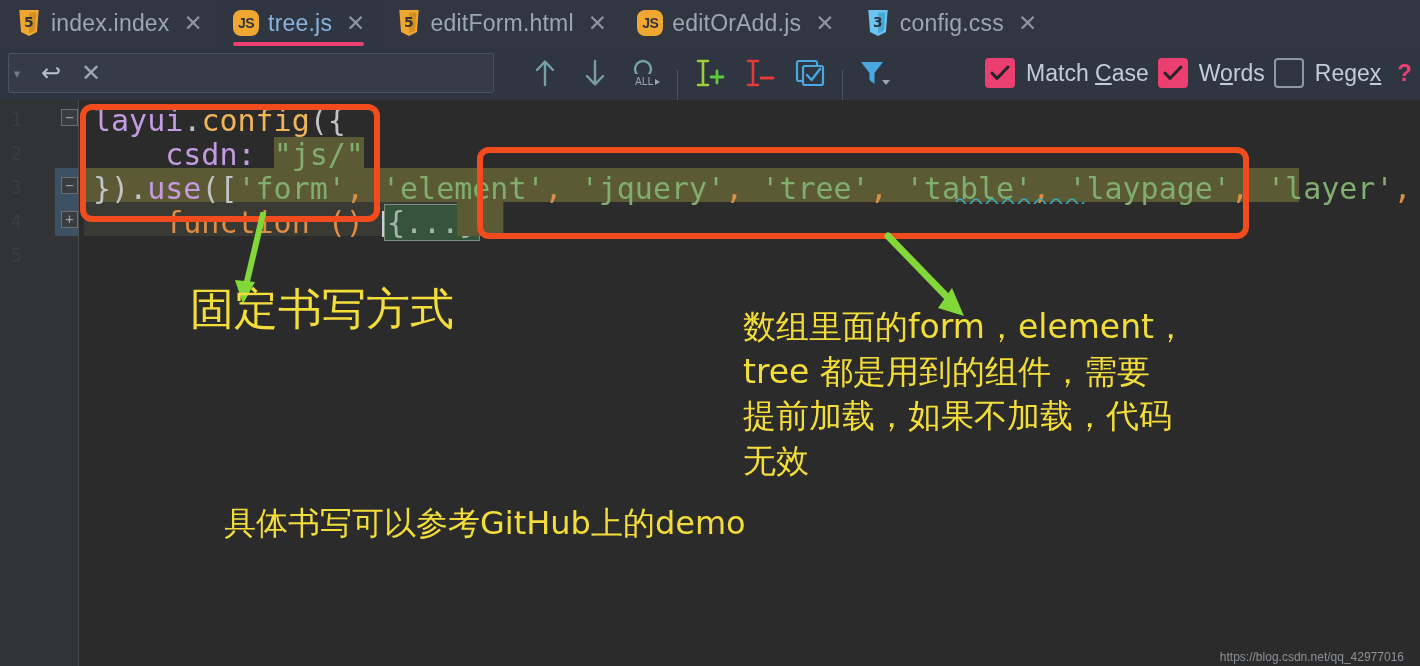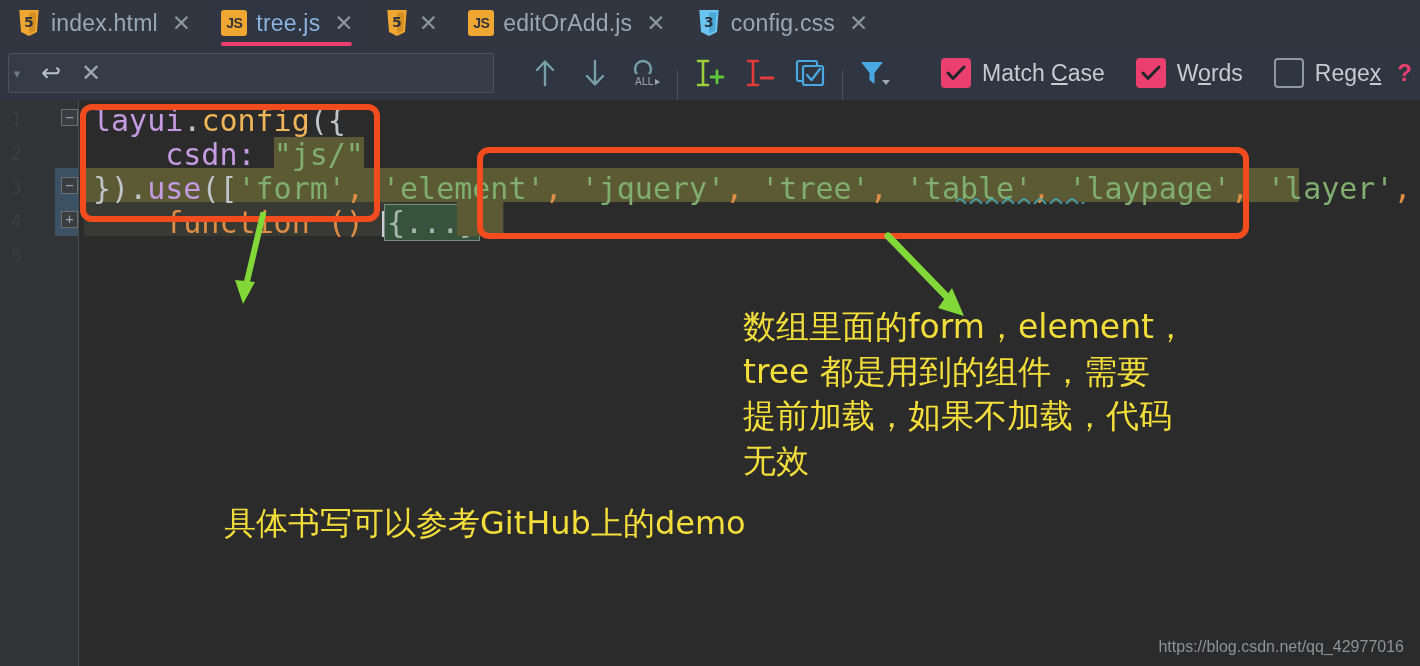--- a/index.html
+++ b/index.html
@@ -29,21 +29,21 @@
     height: 4px; background: #ea3f6f; border-radius: 2px;
   }
   .tab .fname { margin-right: 14px; }
   .tab.active .fname { color: #8ab4df; }
   .tab .closeX {
     color: #8b959f; font-size: 23px; line-height: 1;
     font-family: "DejaVu Sans", sans-serif;
   }
   .ficon { width: 26px; height: 28px; margin-right: 9px; flex: 0 0 auto; }
   .jsbadge {
-    width: 26px; height: 26px; background: #f0a732; border-radius: 3px;
+    width: 26px; height: 26px; background: #f0a732; border-radius: 8px;
     color: #31343a; font-size: 14px; font-weight: bold;
     display: flex; align-items: center; justify-content: center;
     margin-right: 9px; flex: 0 0 auto; letter-spacing: -0.5px;
   }
 
   
   .findbar {
     position: absolute; left: 0; top: 46px; width: 1420px; height: 54px;
     background: #2f3541;
   }
@@ -61,21 +61,21 @@
     white-space: nowrap; overflow: hidden;
   }
   .findfield .retbtn { color: #b6c2cd; font-size: 24px; padding: 0 14px; line-height: 1;}
   .findfield .clsbtn { color: #9aa5b0; font-size: 24px; padding: 0 16px 0 6px; line-height: 1;}
 
   .tools { position: absolute; left: 520px; top: 0; height: 54px; display: flex; align-items: flex-end; }
   .tool { width: 50px; height: 54px; display: flex; align-items: center; justify-content: center; }
   .vsep { width: 1px; height: 30px; background: #4b5360; margin: 0 7px; }
 
   .opts { position: absolute; right: 8px; top: 0; height: 54px; display: flex; align-items: center; }
-  .opt { display: flex; align-items: center; margin-left: 31px; }
+  .opt { display: flex; align-items: center; margin-left: 9px; }
   .cbx {
     width: 30px; height: 30px; border-radius: 4px; margin-right: 11px;
     display: flex; align-items: center; justify-content: center; flex: 0 0 auto;
   }
   .cbx.on { background: #ea3f6f; }
   .cbx.off { background: transparent; border: 2px solid #8e99a5; }
   .optlabel { color: #c4ccd4; font-size: 23px; white-space: nowrap; }
   .optlabel u { text-decoration: underline; }
   .helpq { color: #ea3f6f; font-size: 24px; margin-left: 16px; font-weight: bold; }
 
@@ -116,53 +116,54 @@
 
   
   .redbox { position: absolute; border: 6px solid #f24c1e; border-radius: 12px; }
 
   
   .anno {
     position: absolute; color: #f3dd3a; font-family: "DejaVu Sans", sans-serif;
     white-space: pre; line-height: 1.28;
   }
   .watermark {
-    position: absolute; right: 16px; bottom: 10px;
-    color: #8d9298; font-size: 16px; font-family: "Liberation Sans", sans-serif;
+    position: absolute; right: 16px; bottom: 2px;
+    color: #8d9298; font-size: 12px; font-family: "Liberation Sans", sans-serif;
   }
 </style>
 </head>
 <body>
 
 <div id="root">
 
   <div class="tabbar">
 
     <div class="tab">
       <svg class="ficon" viewBox="0 0 24 26">
         <path d="M3 1 L21 1 L19.4 21.4 L12 25 L4.6 21.4 Z" fill="#f0a732"></path>
         <path d="M12 3.2 L18.9 3.2 L17.6 20.2 L12 22.8 Z" fill="#d48f22"></path>
         <text x="12" y="17" font-family="DejaVu Sans" font-size="13" font-weight="bold" fill="#31343a" text-anchor="middle">5</text>
       </svg>
-      <span class="fname">index.html</span>
+      <span class="fname">index.index</span>
       <span class="closeX">✕</span>
     </div>
 
     <div class="tab active">
       <span class="jsbadge">JS</span>
       <span class="fname">tree.js</span>
       <span class="closeX">✕</span>
     </div>
 
     <div class="tab">
       <svg class="ficon" viewBox="0 0 24 26">
         <path d="M3 1 L21 1 L19.4 21.4 L12 25 L4.6 21.4 Z" fill="#f0a732"></path>
         <path d="M12 3.2 L18.9 3.2 L17.6 20.2 L12 22.8 Z" fill="#d48f22"></path>
         <text x="12" y="17" font-family="DejaVu Sans" font-size="13" font-weight="bold" fill="#31343a" text-anchor="middle">5</text>
       </svg>
+      <span class="fname">editForm.html</span>
       <span class="closeX">✕</span>
     </div>
 
     <div class="tab">
       <span class="jsbadge">JS</span>
       <span class="fname">editOrAdd.js</span>
       <span class="closeX">✕</span>
     </div>
 
     <div class="tab">
@@ -326,20 +327,21 @@
       <path d="M28 92 L20 68 L40 70 Z" fill="#82d838"></path>
     </svg>
 
     <svg style="position:absolute;left:880px;top:130px;width:110px;height:100px;" viewBox="0 0 110 100">
       <path d="M8 6 L70 70" stroke="#82d838" stroke-width="7" fill="none" stroke-linecap="round"></path>
       <path d="M84 86 L58 78 L72 58 Z" fill="#82d838"></path>
     </svg>
 
   </div>
 
+  <div class="anno" style="left:190px;top:281px;font-size:44px;">固定书写方式</div>
 
   <div class="anno" style="left:224px;top:503px;font-size:32px;">具体书写可以参考GitHub上的demo</div>
 
   <div class="anno" style="left:743px;top:305px;font-size:33px;line-height:1.35;">数组里面的form，element，
 tree 都是用到的组件，需要
 提前加载，如果不加载，代码
 无效</div>
 
   <div class="watermark">https://blog.csdn.net/qq_42977016</div>
 

